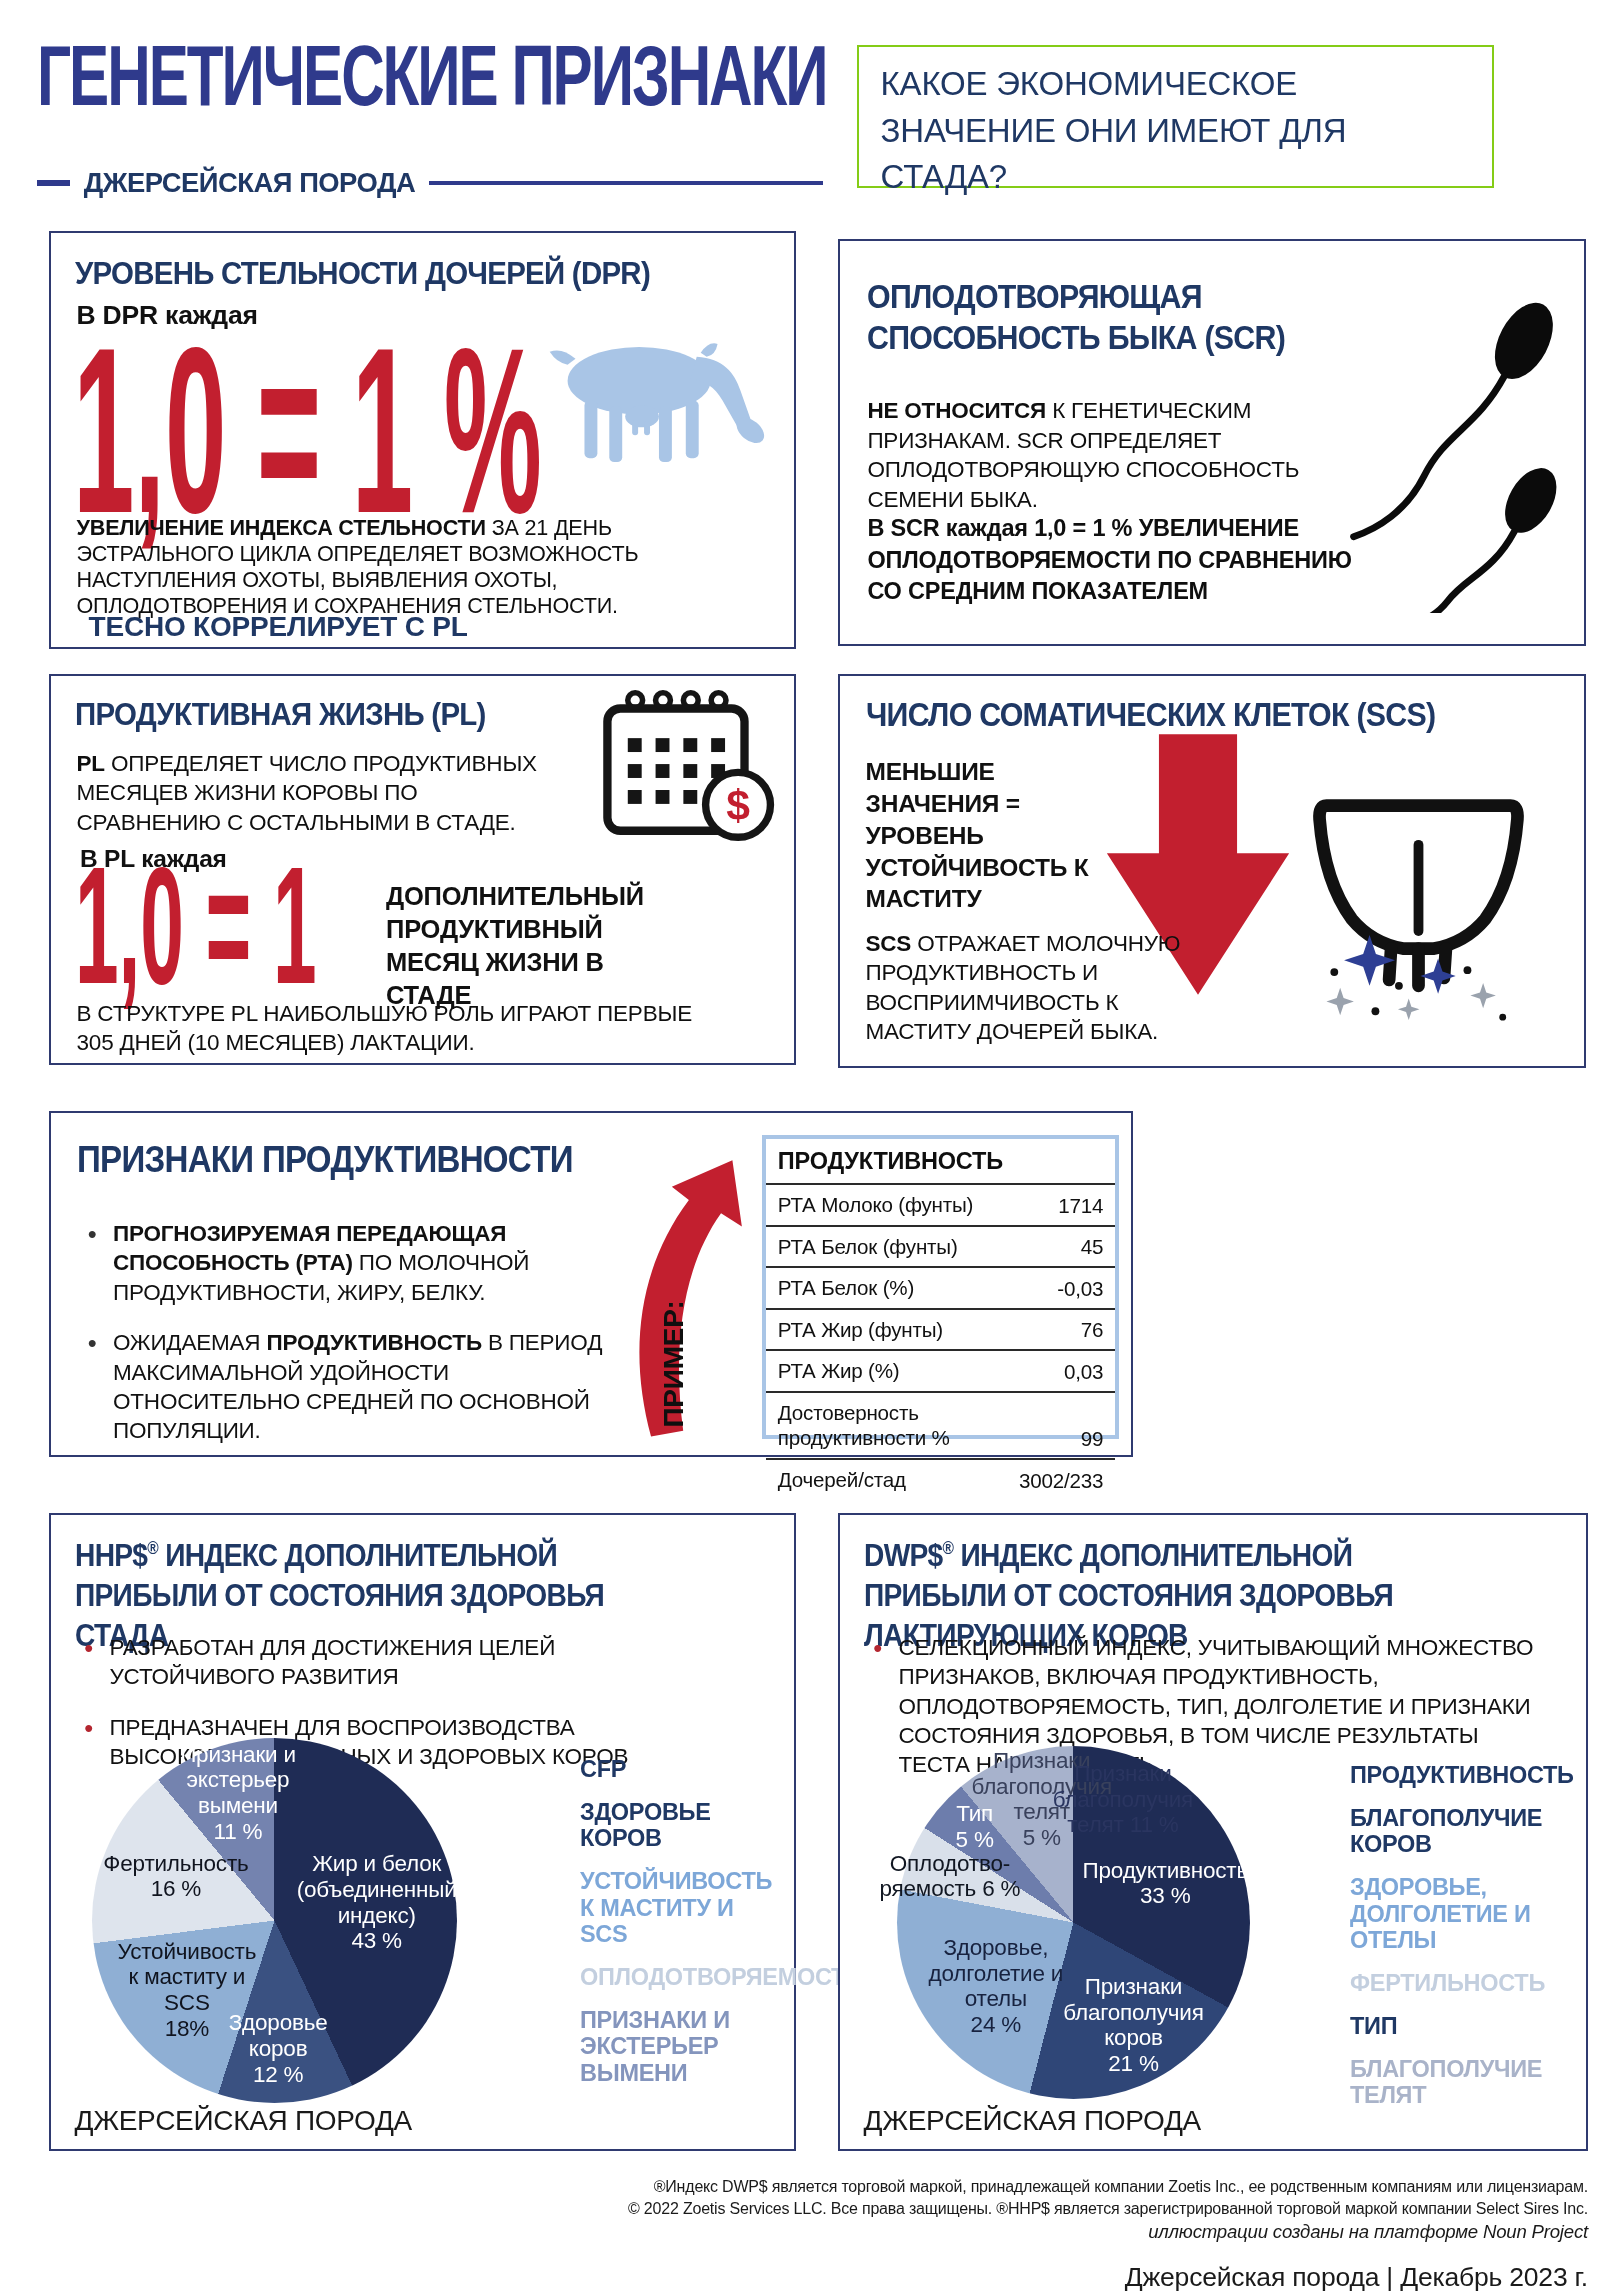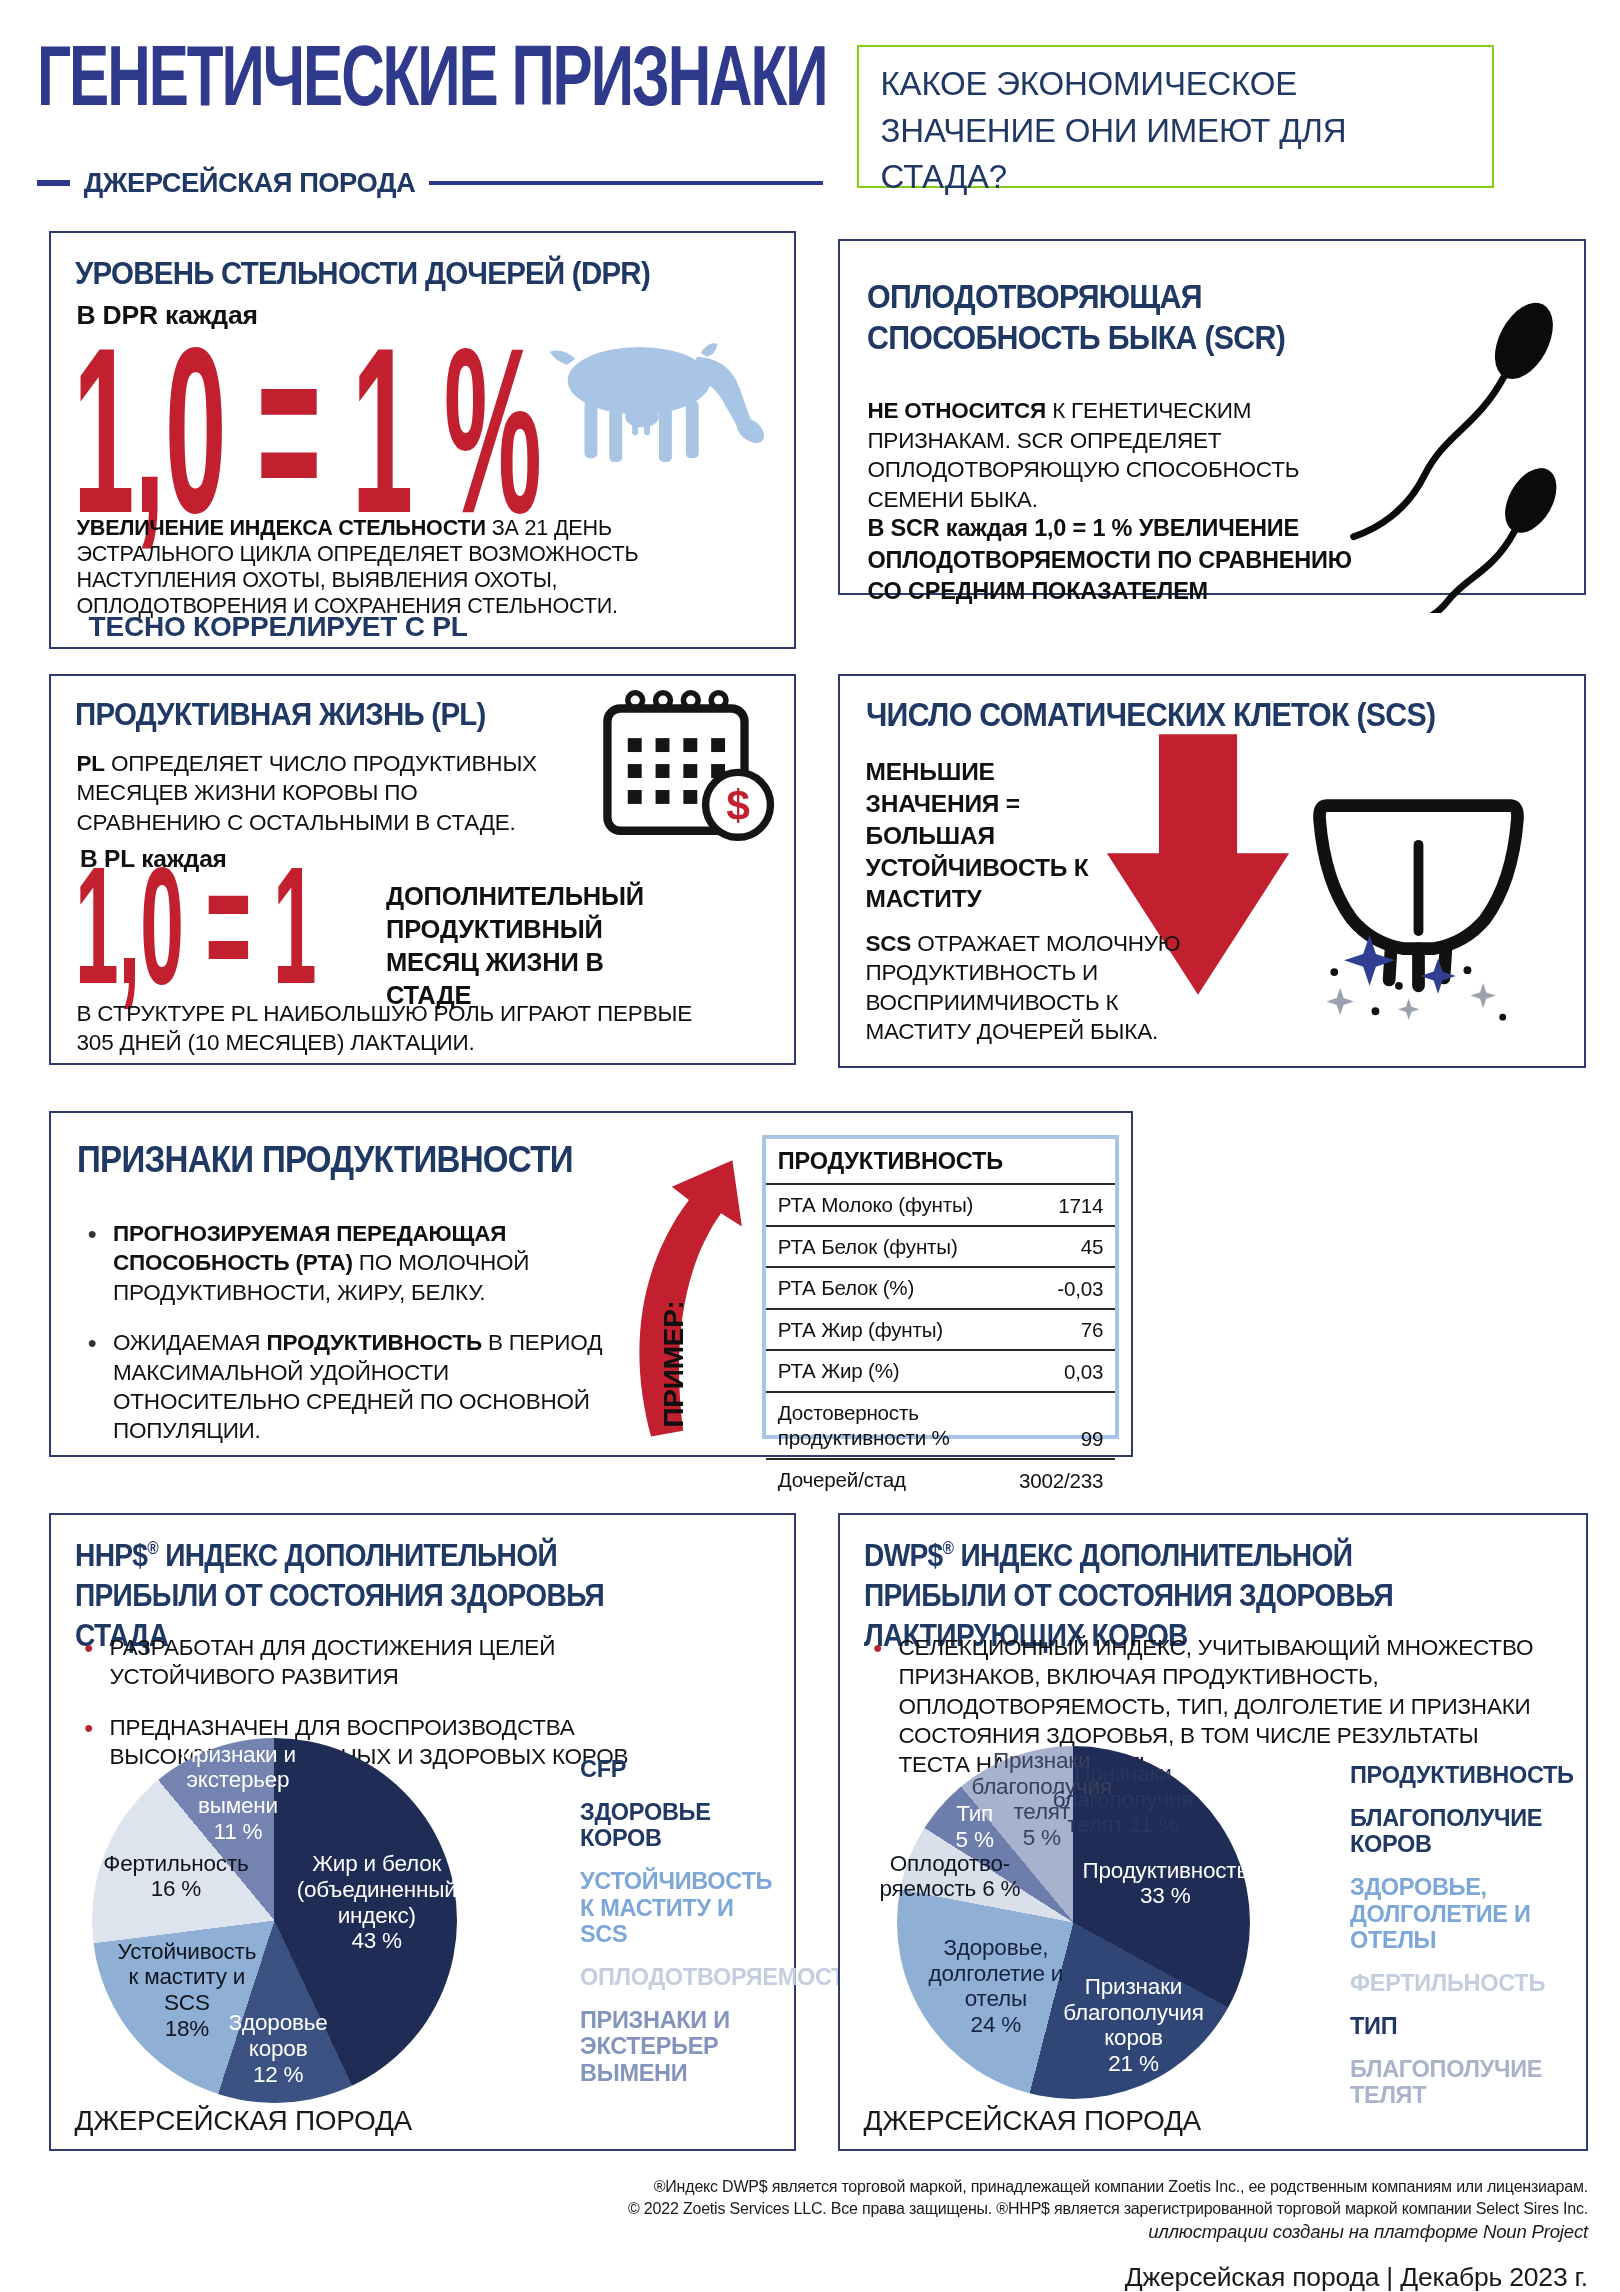--- a/index.html
+++ b/index.html
@@ -84,21 +84,21 @@
         <rect x="93" y="92" width="6" height="15" rx="3"></rect>
         <rect x="105" y="92" width="6" height="15" rx="3"></rect>
       </g>
     </svg>
     <div class="body-txt" style="left:25.5px;top:282px;width:568px;font-size:21.6px;">
       <span class="bold">УВЕЛИЧЕНИЕ ИНДЕКСА СТЕЛЬНОСТИ</span><span> ЗА 21 ДЕНЬ ЭСТРАЛЬНОГО ЦИКЛА ОПРЕДЕЛЯЕТ ВОЗМОЖНОСТЬ НАСТУПЛЕНИЯ ОХОТЫ, ВЫЯВЛЕНИЯ ОХОТЫ, ОПЛОДОТВОРЕНИЯ И СОХРАНЕНИЯ СТЕЛЬНОСТИ.</span>
     </div>
     <div class="abs navy bold" style="left:25.5px;top:378px;font-size:28px;margin-left:12px;">ТЕСНО КОРРЕЛИРУЕТ С PL</div>
   </div>
 
-  <div class="panel" style="left:838px;top:239px;width:748px;height:356px;">
+  <div class="panel" style="left:838px;top:239px;width:748px;height:407px;">
     <div class="panel-title wrap" style="left:27.4px;top:35px;width:549px;font-size:33px;">
       <span>ОПЛОДОТВОРЯЮЩАЯ</span><br>
       <span>СПОСОБНОСТЬ БЫКА (SCR)</span>
     </div>
     <div class="body-txt" style="left:27.4px;top:155px;width:470px;font-size:22.5px;line-height:1.32;">
       <span class="bold">НЕ ОТНОСИТСЯ</span><span> К ГЕНЕТИЧЕСКИМ ПРИЗНАКАМ. SCR ОПРЕДЕЛЯЕТ ОПЛОДОТВОРЯЮЩУЮ СПОСОБНОСТЬ СЕМЕНИ БЫКА.</span>
     </div>
     <div class="body-txt bold" style="left:27.4px;top:272px;width:510px;font-size:23.5px;line-height:1.35;">В SCR каждая 1,0 = 1 % УВЕЛИЧЕНИЕ ОПЛОДОТВОРЯЕМОСТИ ПО СРАВНЕНИЮ СО СРЕДНИМ ПОКАЗАТЕЛЕМ</div>
     <svg class="abs" style="left:490px;top:49px;" width="240" height="323" viewBox="0 0 245 330">
       <g fill="#0b0b0b" stroke="none">
@@ -138,21 +138,21 @@
           <rect x="60" y="112" width="15" height="15"></rect>
           <rect x="90" y="112" width="15" height="15"></rect>
       </g>
       <circle cx="149" cy="128" r="35" fill="#fff" stroke="#151515" stroke-width="8"></circle>
       <text x="149" y="144" text-anchor="middle" font-size="46" font-weight="bold" fill="#c21f2f">$</text>
     </svg>
   </div>
 
   <div class="panel" style="left:838px;top:674px;width:748px;height:394px;">
     <div class="panel-title" style="left:25.5px;top:19.6px;font-size:33px;">ЧИСЛО СОМАТИЧЕСКИХ КЛЕТОК (SCS)</div>
-    <div class="abs bold" style="left:25.5px;top:80px;width:230px;font-size:24.5px;line-height:1.3;">МЕНЬШИЕ ЗНАЧЕНИЯ = БОЛЬШАЯ УСТОЙЧИВОСТЬ К МАСТИТУ</div>
+    <div class="abs bold" style="left:25.5px;top:80px;width:230px;font-size:24.5px;line-height:1.3;">МЕНЬШИЕ ЗНАЧЕНИЯ = УРОВЕНЬ УСТОЙЧИВОСТЬ К МАСТИТУ</div>
     <svg class="abs" style="left:265px;top:57px;" width="186" height="263" viewBox="0 0 200 280">
       <path d="M58,0 H142 V128 H198 L100,280 L2,128 H58 Z" fill="#c21f2f"></path>
     </svg>
     <div class="body-txt" style="left:25.5px;top:253px;width:328px;font-size:22.5px;line-height:1.3;">
       <span class="bold">SCS</span><span> ОТРАЖАЕТ МОЛОЧНУЮ ПРОДУКТИВНОСТЬ И ВОСПРИИМЧИВОСТЬ К МАСТИТУ ДОЧЕРЕЙ БЫКА.</span>
     </div>
     <svg class="abs" style="left:461px;top:108px;" width="235" height="245" viewBox="0 0 240 250">
       <path d="M26,22 Q18,22 19,36 Q24,100 52,138 Q72,162 104,168 L136,168 Q168,162 188,138 Q216,100 221,36 Q222,22 214,22 Z" fill="none" stroke="#111" stroke-width="13" stroke-linejoin="round"></path>
       <path d="M120,62 L120,150" fill="none" stroke="#111" stroke-width="10" stroke-linecap="round"></path>
       <path d="M92,168 L90,200 M120,168 L120,206 M148,168 L146,198" fill="none" stroke="#111" stroke-width="13" stroke-linecap="round"></path>

